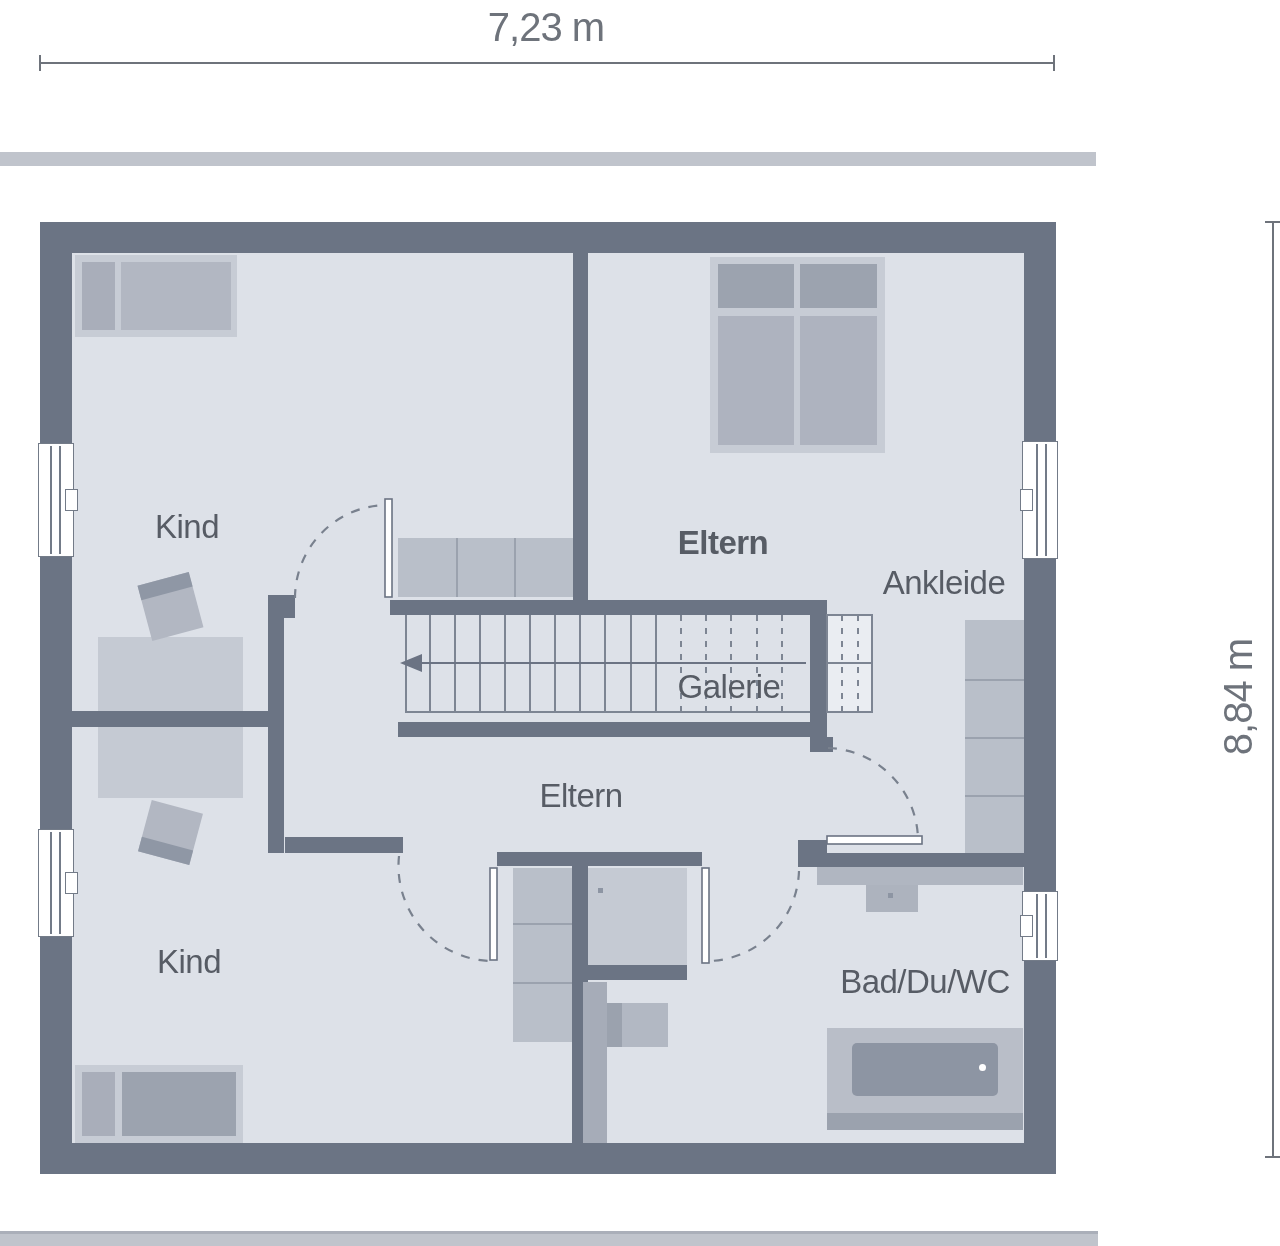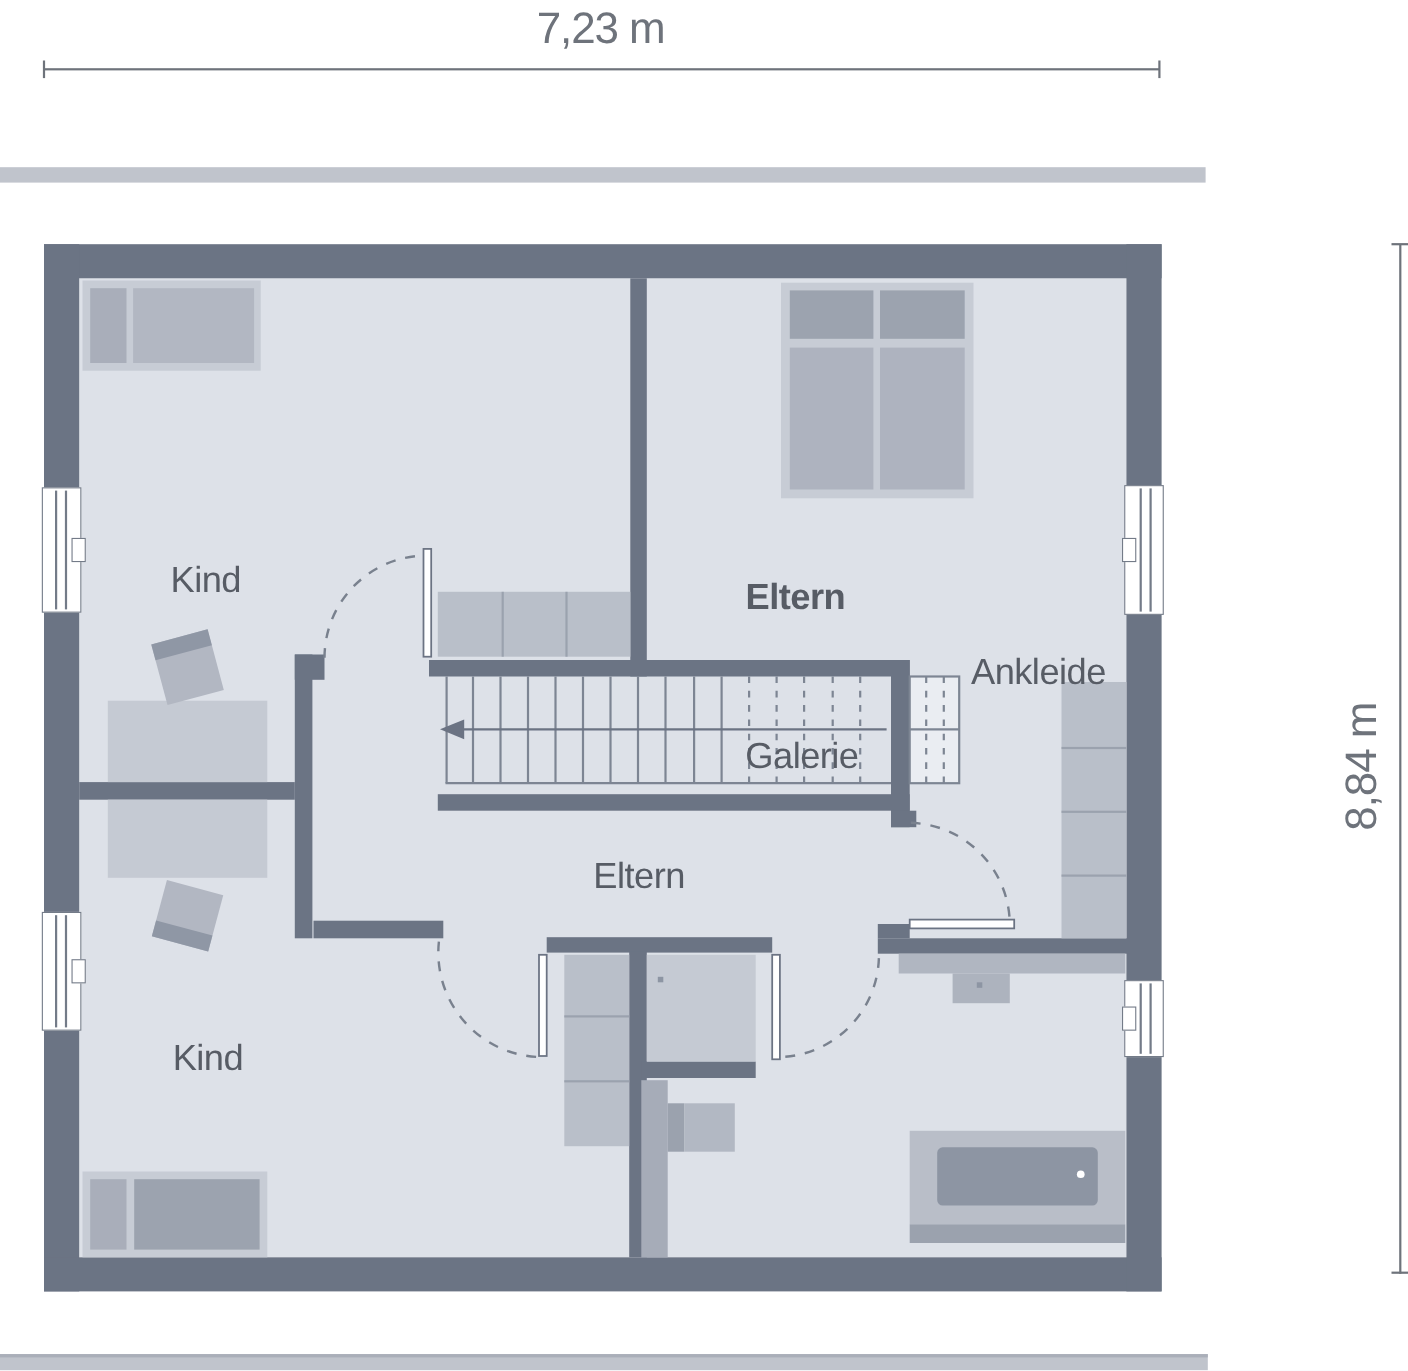--- a/index.html
+++ b/index.html
@@ -198,18 +198,19 @@
     <g fill="#ffffff" stroke="#6b7383" stroke-width="1.6">
       <rect x="385" y="499" width="7" height="98"></rect>
       <rect x="490" y="868" width="7" height="92"></rect>
       <rect x="702" y="868" width="7" height="95"></rect>
       <rect x="827" y="836" width="95" height="8"></rect>
     </g>
   </svg>
 
   <div class="room-label" style="left:187px;top:527px;">Kind</div>
   <div class="room-label" style="left:723px;top:543px;font-weight:bold;">Eltern</div>
-  <div class="room-label" style="left:944px;top:583px;margin-top:28px;">Ankleide</div>
+  <div class="room-label" style="left:944px;top:583px;">Ankleide</div>
   <div class="room-label" style="left:729px;top:687px;">Galerie</div>
   <div class="room-label" style="left:581px;top:796px;">Eltern</div>
   <div class="room-label" style="left:189px;top:962px;">Kind</div>
+  <div class="room-label" style="left:925px;top:982px;">Bad/Du/WC</div>
 
 </div>
 
 </body></html>

